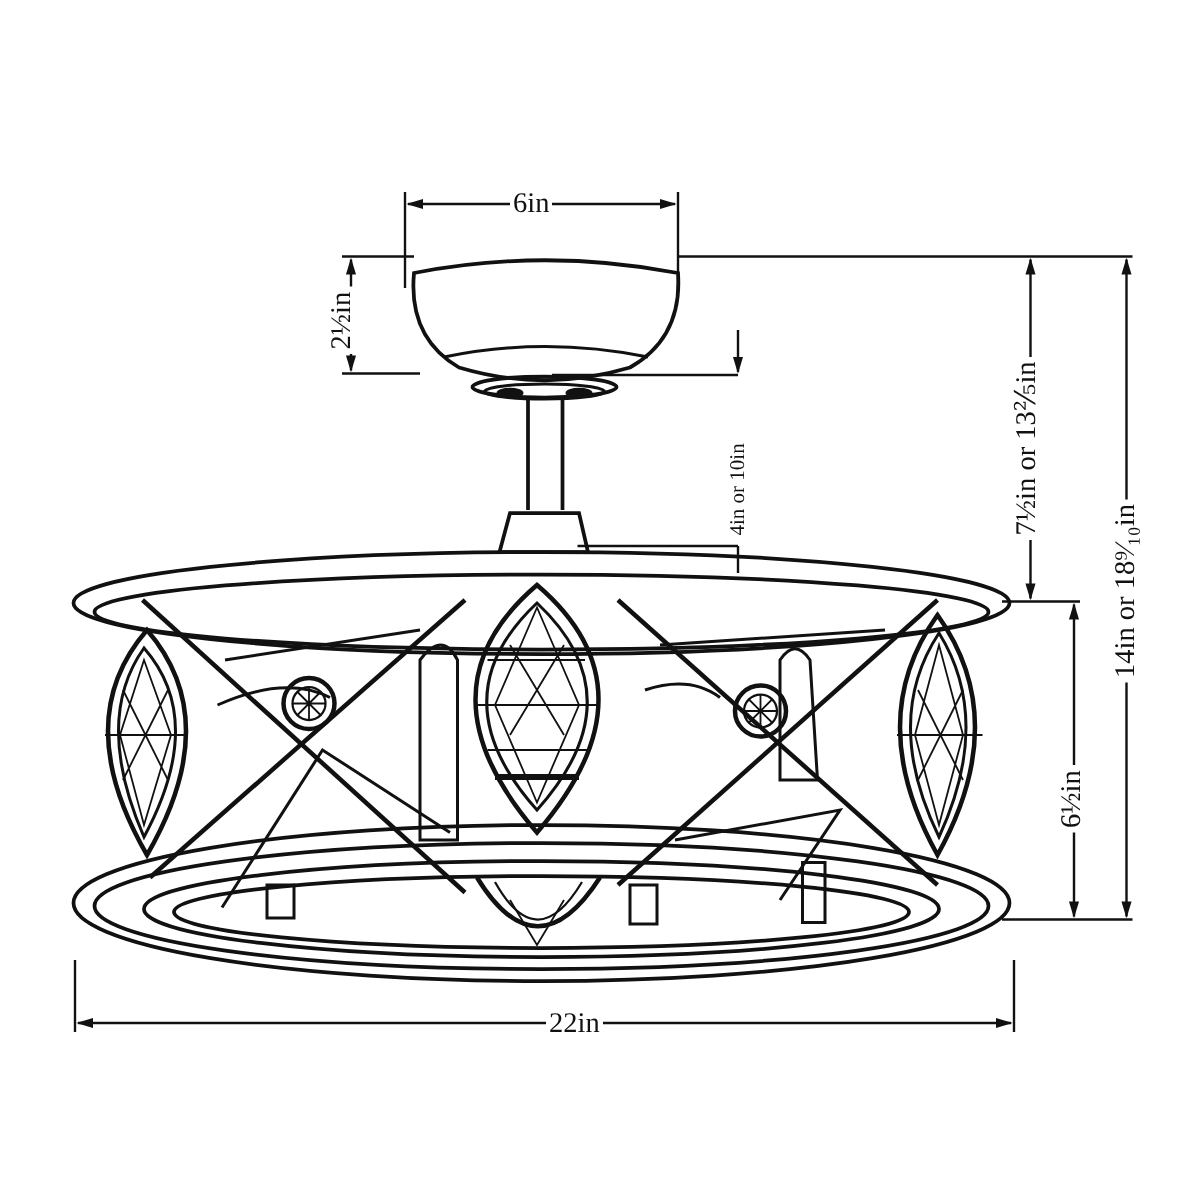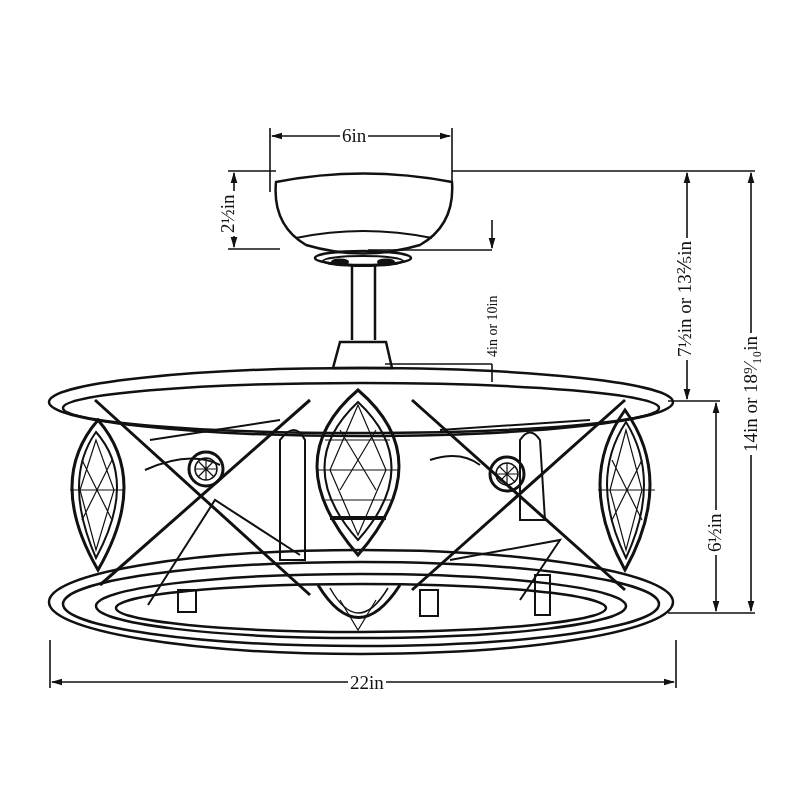--- a/index.html
+++ b/index.html
@@ -136,14 +136,14 @@
       <line x1="52" y1="682" x2="674" y2="682" marker-start="url(#arr)" marker-end="url(#arr)"></line>
     </g>
   </svg>
 
   <span class="lbl" style="left:340px; top:126px;">6in</span>
   <span class="vlbl" style="left:218px; top:236px;">2½in</span>
   <span class="vlbl small" style="left:486px; top:360px;">4in or 10in</span>
   <span class="vlbl" style="left:675px; top:360px;">7½in or 13⅖in</span>
   <span class="vlbl" style="left:705px; top:555px;">6½in</span>
   <span class="vlbl" style="left:741px; top:455px;">14in or 18⁹⁄₁₀in</span>
-  <span class="lbl" style="left:348px; top:673px;">22in</span>
+  <span class="lbl" style="left:364px; top:673px;">22in</span>
 </div>
 
 </body></html>

